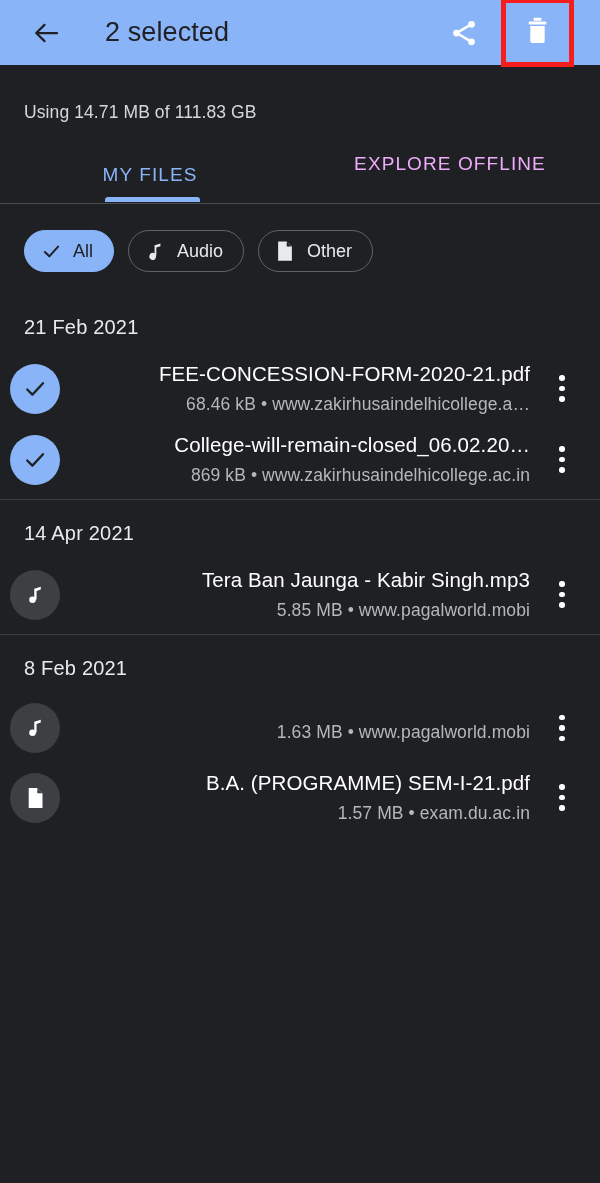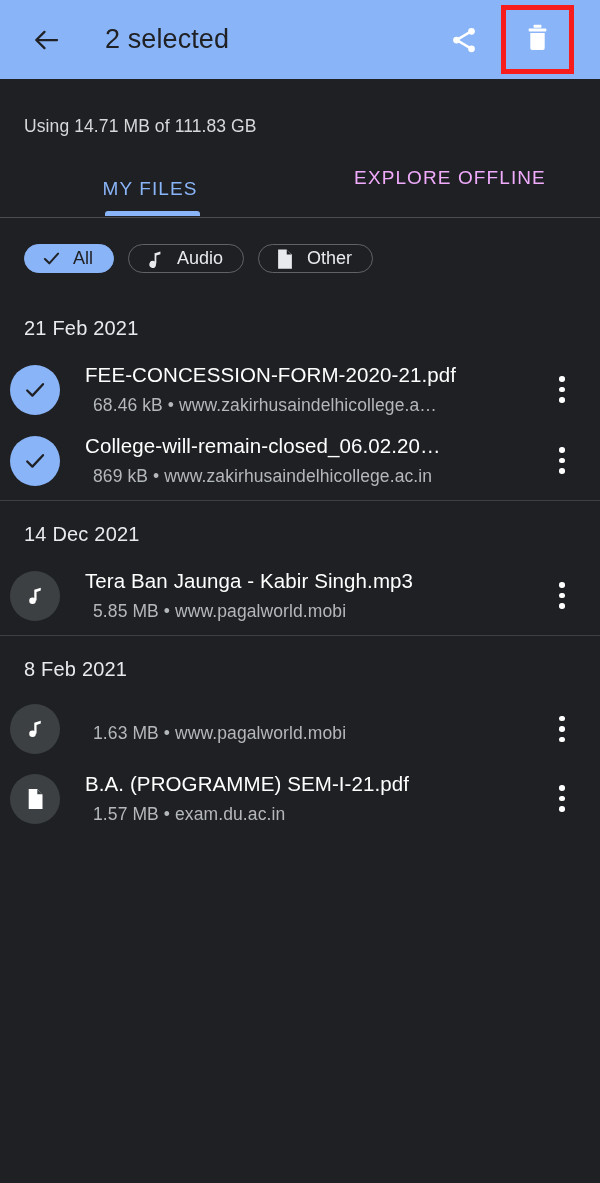--- a/index.html
+++ b/index.html
@@ -12,21 +12,21 @@
     height: 1183px;
     overflow: hidden;
     font-family: "Liberation Sans", sans-serif;
     color: #ffffff;
     position: relative;
     -webkit-font-smoothing: antialiased;
   }
 
   
   .appbar {
-    height: 79px;
+    height: 65px;
     background: #8ab4f8;
     display: flex;
     align-items: center;
     padding: 0 16px 0 30px;
     box-sizing: border-box;
     position: relative;
   }
   .back-arrow {
     width: 34px;
     height: 34px;
@@ -112,21 +112,21 @@
     border-radius: 3px 3px 0 0;
   }
 
   
   .chips {
     display: flex;
     gap: 14px;
     padding: 26px 0 0 24px;
   }
   .chip {
-    height: 29px;
+    height: 42px;
     border-radius: 21px;
     display: flex;
     align-items: center;
     padding: 0 20px 0 15px;
     box-sizing: border-box;
     font-size: 18px;
     cursor: pointer;
     border: 1px solid #5f6368;
     color: #e8eaed;
   }
@@ -153,20 +153,21 @@
     font-size: 20px;
     color: #e8eaed;
     padding: 22px 0 14px 24px;
     letter-spacing: .2px;
   }
   .file-row {
     display: flex;
     align-items: center;
     padding: 9px 16px 9px 10px;
     cursor: pointer;
+    text-align: right;
   }
   .avatar {
     width: 50px;
     height: 50px;
     border-radius: 50%;
     flex: 0 0 auto;
     display: flex;
     align-items: center;
     justify-content: center;
     background: #3c4043;
@@ -324,21 +325,21 @@
       </div>
       <div class="overflow-btn">
           <i></i>
           <i></i>
           <i></i>
         </div>
     </div>
   </div>
 
   <div class="section">
-    <div class="date-header">14 Dec 2021</div>
+    <div class="date-header">14 Apr 2021</div>
 
     <div class="file-row">
       <div class="avatar">
         <svg width="22" height="22" viewBox="0 0 24 24" fill="#ffffff">
           <path d="M11.2 5.2 L18.3 2.9 v3.1 L13.7 7.5 v9.3 h-2.5 z"></path>
           <circle cx="9.3" cy="17.2" r="3.6"></circle>
         </svg>
       </div>
       <div class="file-text">
         <div class="file-name">Tera Ban Jaunga - Kabir Singh.mp3</div>

